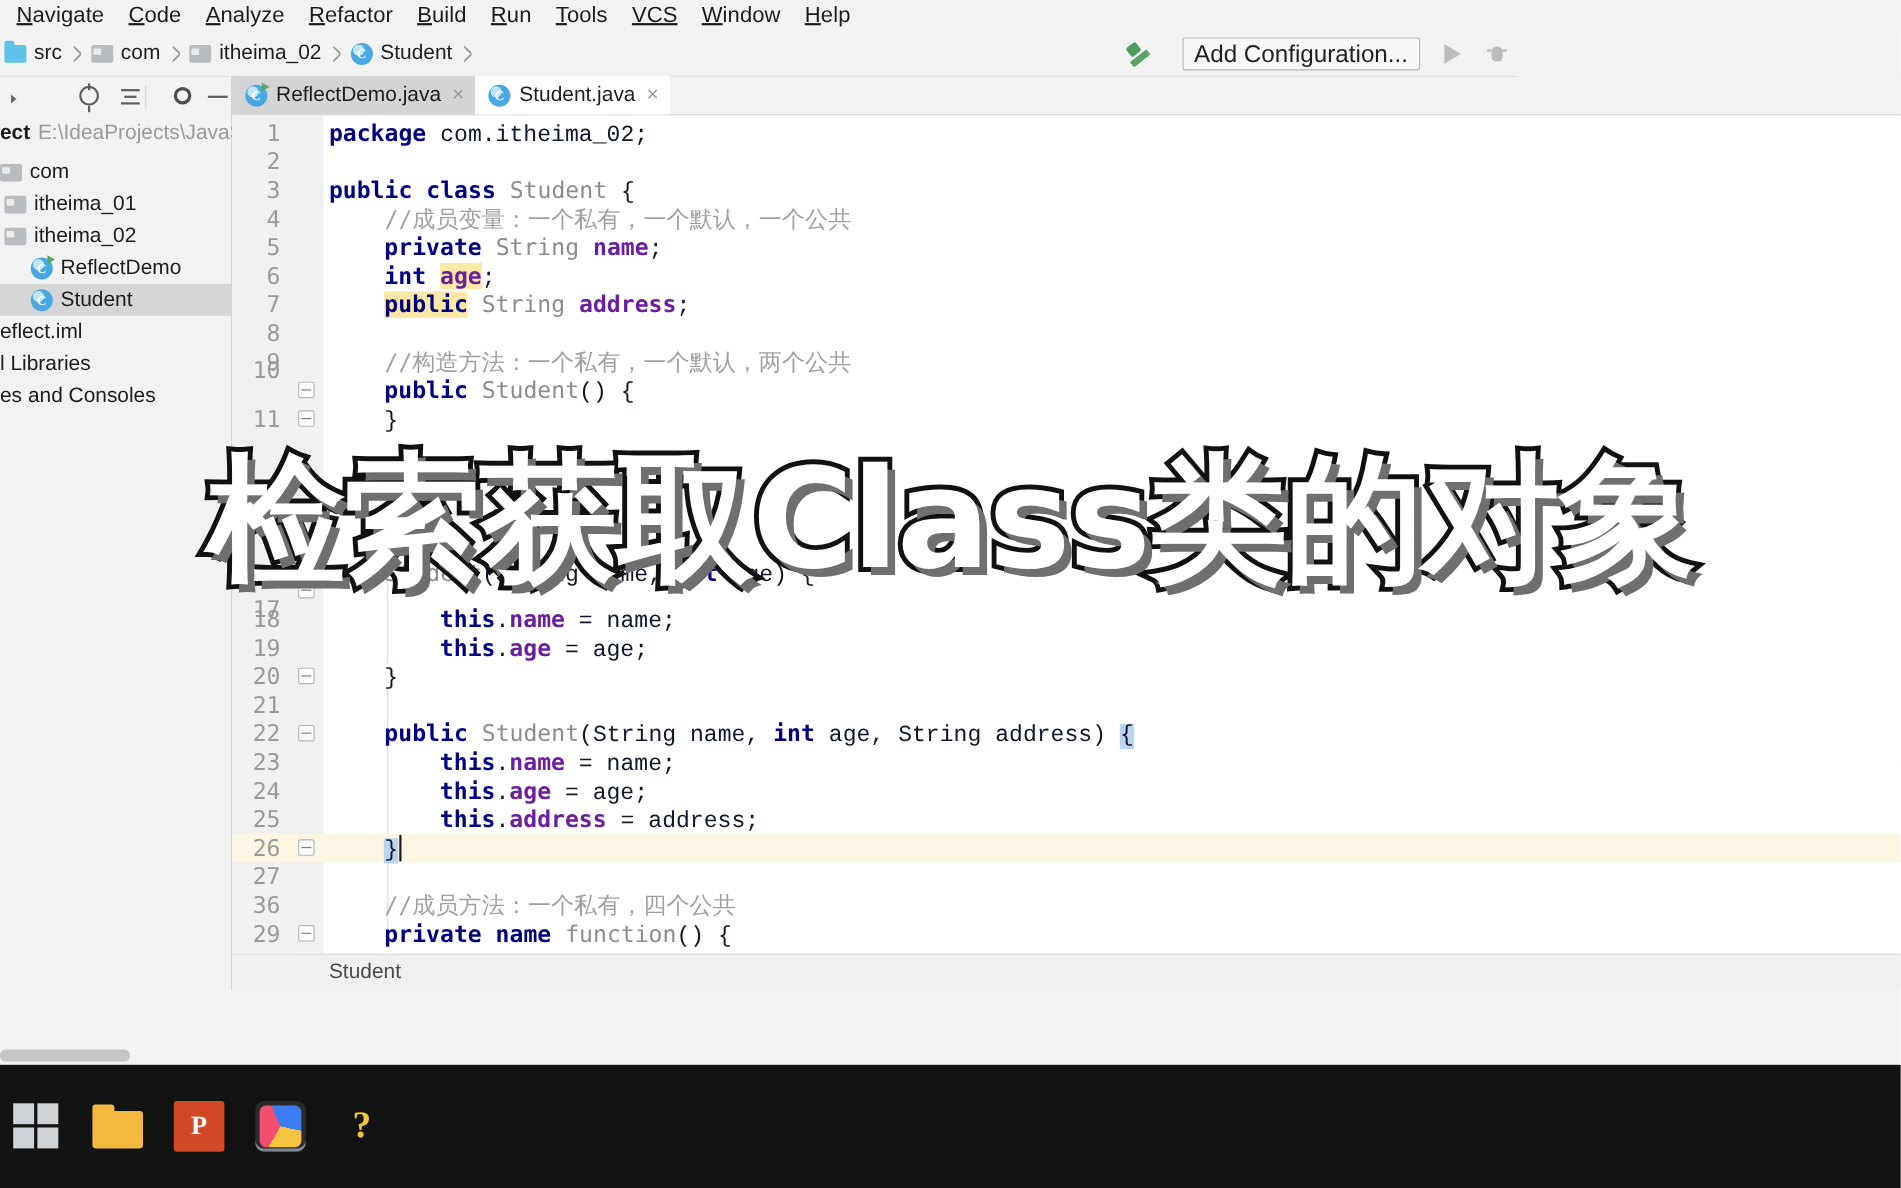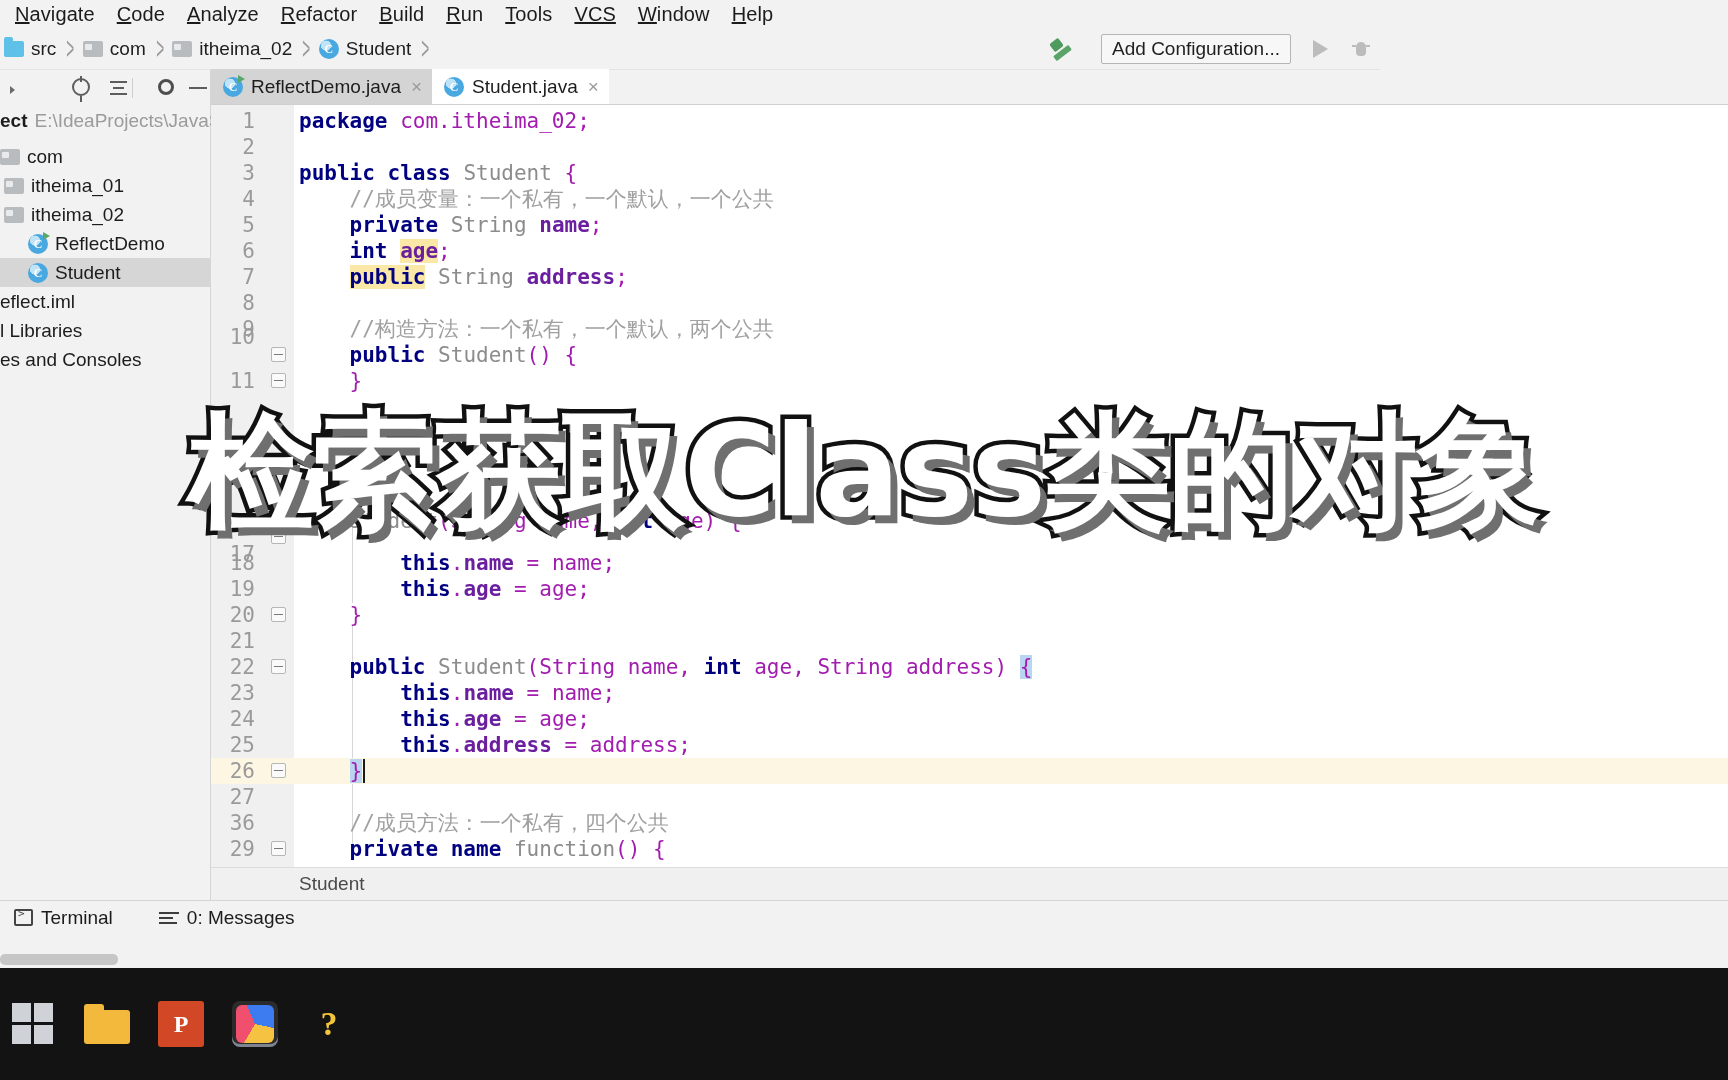--- a/index.html
+++ b/index.html
@@ -59,21 +59,21 @@
   .hammer-icon .hh {
     position: absolute; left: 6px; top: 16px; width: 19px; height: 6px;
     background: #5aa469; transform: rotate(-38deg); border-radius: 1px;
   }
   .hammer-icon .hd {
     position: absolute; left: 4px; top: 6px; width: 11px; height: 10px;
     background: #4f9a5f; transform: rotate(-38deg); border-radius: 2px;
   }
   .addconfig {
     margin-left: 24px; height: 30px; min-width: 182px; background: #f7f7f7;
-    border: 1px solid #b5b5b5; border-radius: 2px; font-size: 19px; color: #1f1f1f;
+    border: 1px solid #b5b5b5; border-radius: 2px; font-size: 22px; color: #1f1f1f;
     display: flex; align-items: center; justify-content: center; padding: 0 10px;
   }
   .run-icon { margin-left: 22px; width: 0; height: 0;
     border-left: 15px solid #bcbcbc; border-top: 9px solid transparent; border-bottom: 9px solid transparent; }
   .debug-icon { margin-left: 24px; width: 18px; height: 20px; position: relative; }
   .debug-icon .body { position: absolute; left: 4px; top: 3px; width: 10px; height: 14px;
     border-radius: 5px 5px 4px 4px; background: #bcbcbc; }
   .debug-icon .lg { position: absolute; top: 6px; width: 4px; height: 2px; background: #bcbcbc; }
 
   
@@ -140,21 +140,21 @@
     font-family: "DejaVu Sans Mono", monospace; color: #9a9a9a; text-align: right; width: 44px; left: 0;
   }
   .code {
     position: absolute; left: 0; height: 26px; line-height: 26px; font-size: 21px;
     font-family: "DejaVu Sans Mono", monospace; white-space: pre; color: #0d0d0d;
   }
   .kw { color: #000080; font-weight: bold; }
   .cls { color: #8c8c8c; }
   .fld { color: #6b1f9e; font-weight: bold; }
   .cmt { color: #a0a0a0; }
-  .plain { color: #a21caf; }
+  .plain { color: #0f172a; font-family: Liberation Mono, monospace; }
   .hl-search { background: #fbe8a6; }
   .brace-hl { background: #b9d5f0; }
   .curline { position: absolute; left: 0; width: 1517px; height: 26px; background: #fdf6e3; }
   .fold {
     position: absolute; width: 15px; height: 15px; border: 1px solid #b6b6b6; background: #fafafa;
     border-radius: 2px; left: 60px;
   }
   .fold::before {
     content: ""; position: absolute; left: 2px; top: 6px; width: 9px; height: 1px; background: #7a7a7a;
   }
@@ -421,34 +421,20 @@
         <div class="ln" style="top: 705px;">36</div>
         <div class="code" style="top: 705px; left: 88px;"><span class="cmt">    //成员方法：一个私有，四个公共</span></div>
         <div class="ln" style="top: 731px;">29</div>
         <div class="fold" style="top: 736px;"></div>
         <div class="code" style="top: 731px; left: 88px;"><span class="plain">    </span><span class="kw">private name </span><span class="cls">function</span><span class="plain">() {</span></div>
       </div>
   </div>
 
   <div class="ebreadcrumb">Student</div>
 
-  <div class="botbar">
-    <div class="botitem" style="margin-left:14px;">
-      <span class="ico-terminal"></span>
-      <span class="lbl">Terminal</span>
-    </div>
-    <div class="botitem" style="margin-left:46px;">
-      <span class="ico-messages">
-        <i style="top:2px;width:20px;"></i>
-          <i style="top:7px;width:14px;"></i>
-          <i style="top:12px;width:18px;"></i>
-      </span>
-      <span class="lbl">0: Messages</span>
-    </div>
-  </div>
 
 
   <div class="overlay">
     <div class="otext">检索获取Class类的对象</div>
   </div>
 
   <div class="taskbar">
     <div class="tbicon tb-win">
       <i style="left:2px;top:2px;"></i>
         <i style="left:24px;top:2px;"></i>

